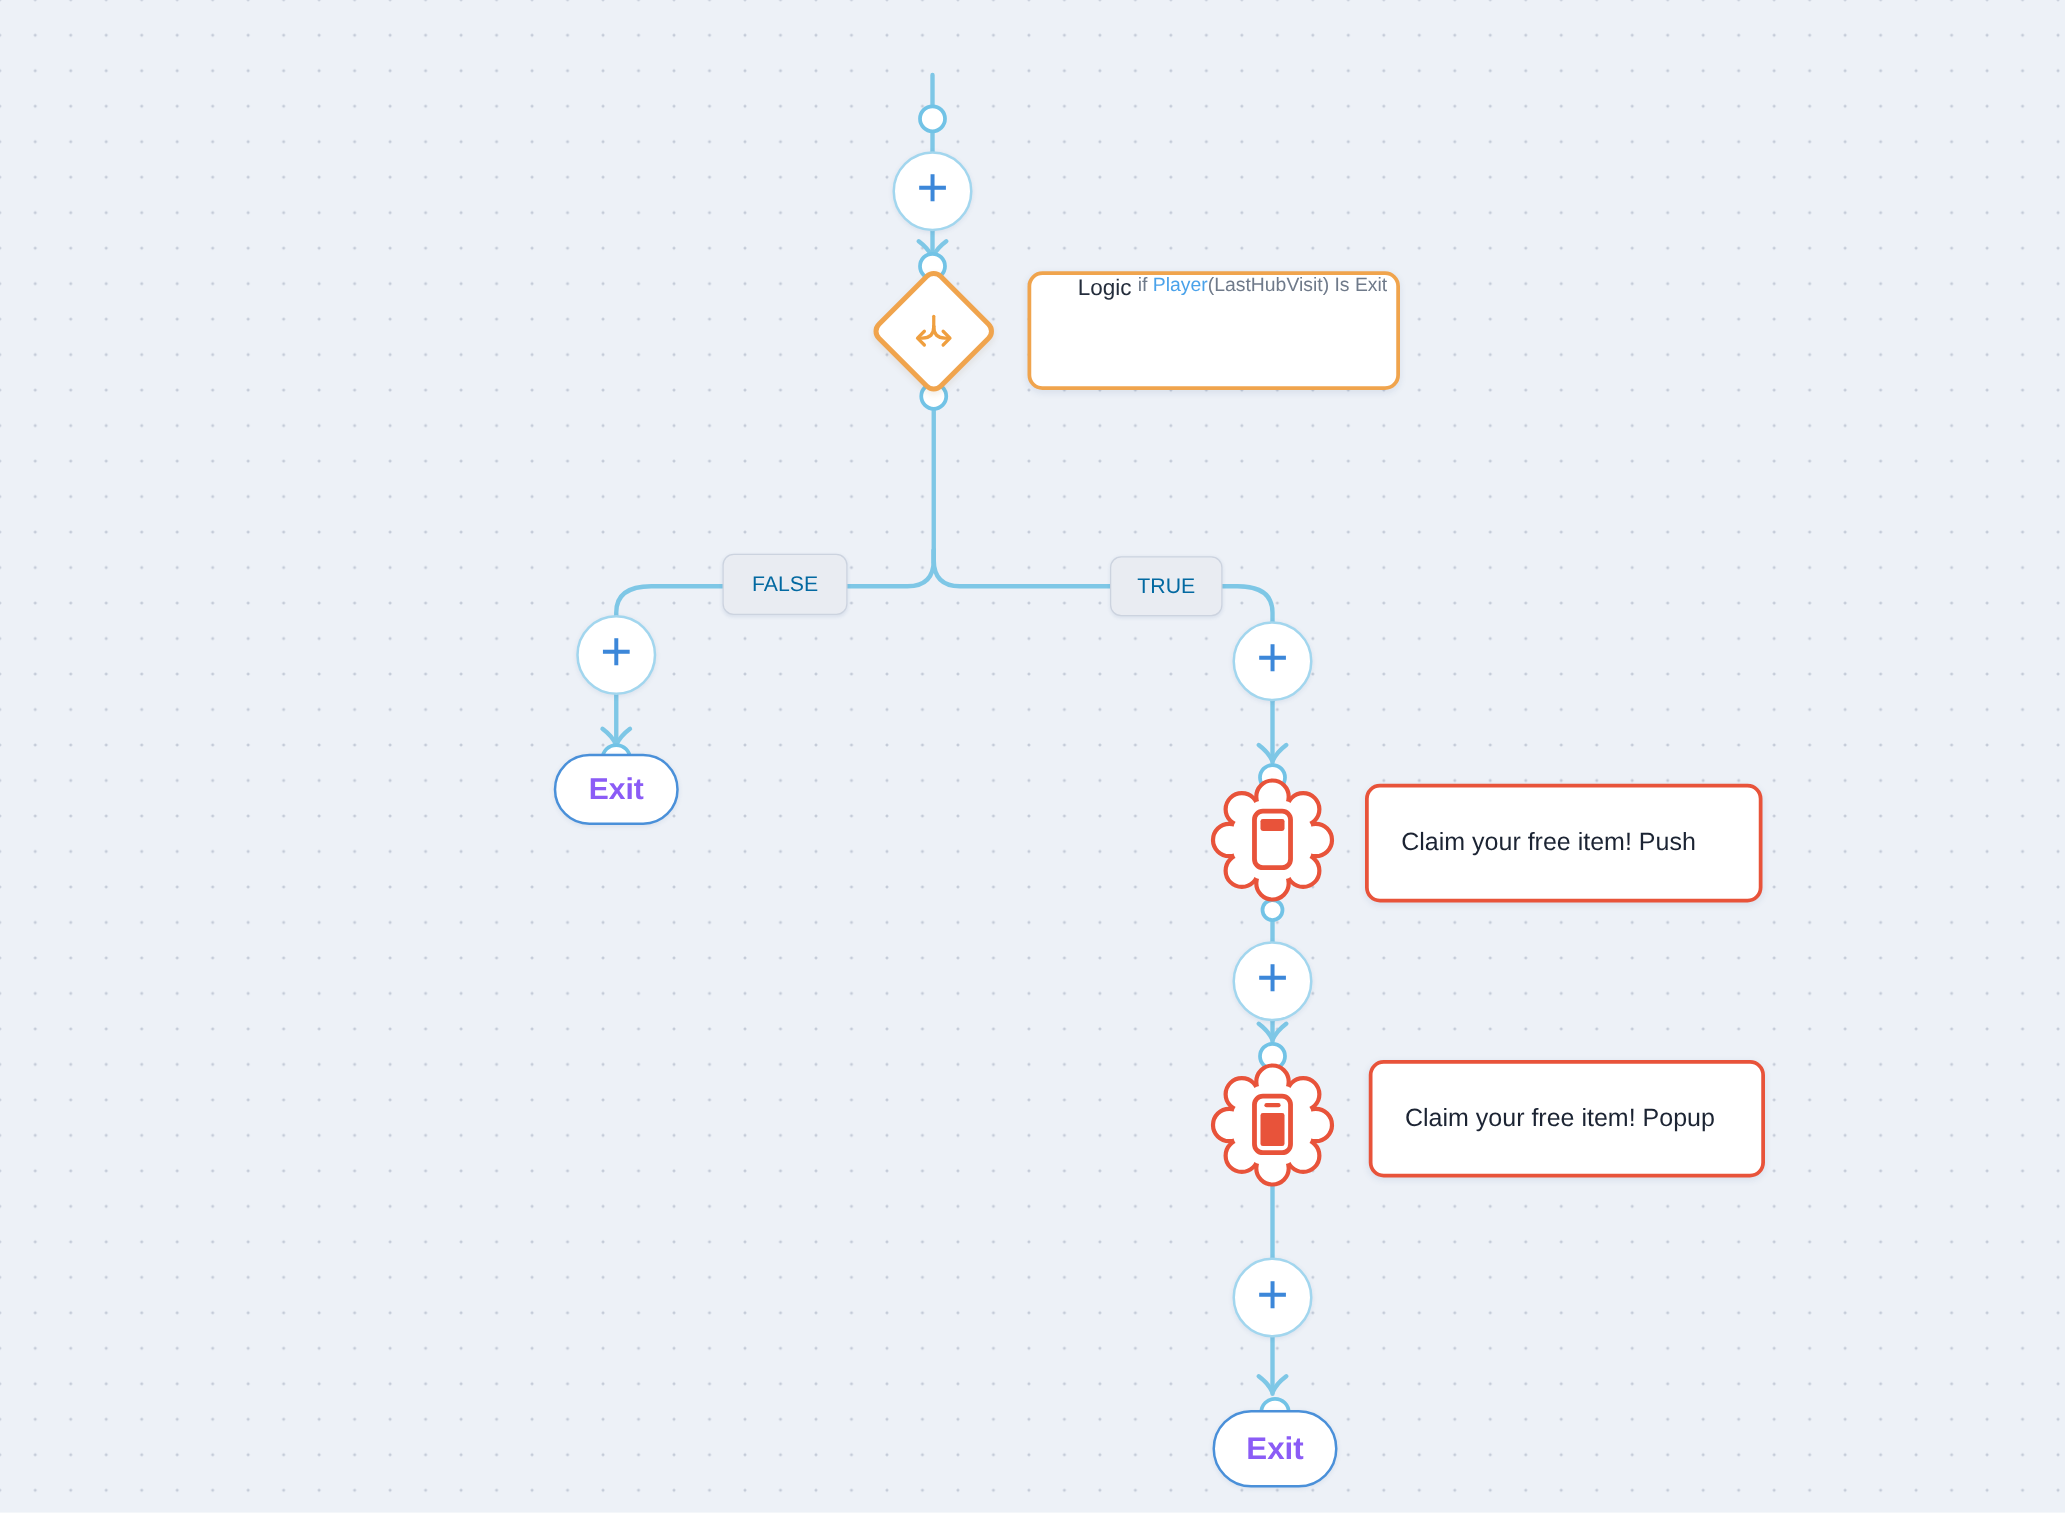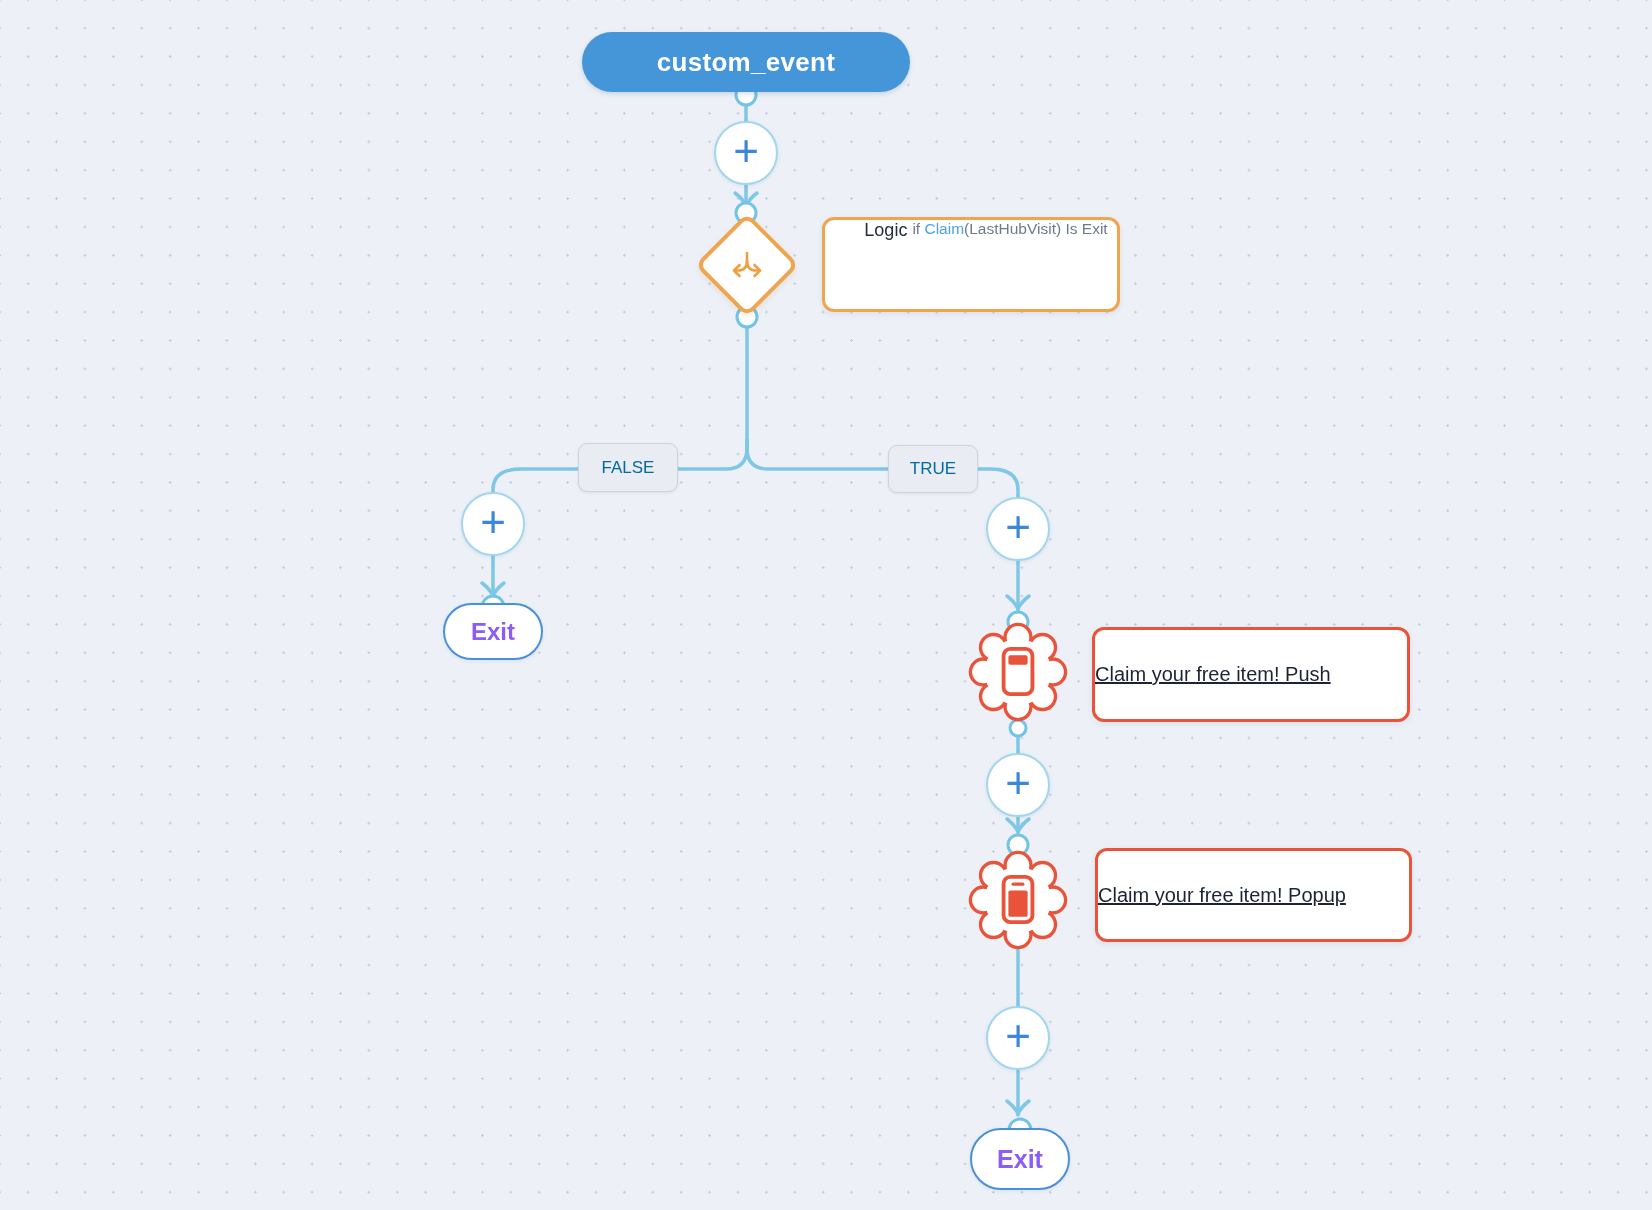--- a/index.html
+++ b/index.html
@@ -59,22 +59,22 @@
   .card.orange { border:3px solid #f0a44d; }
   .card.red { border:3px solid #e8533a; }
   .logic-card {
     left:822px; top:217px; width:298px; height:95px;
     display:flex; flex-direction:row; justify-content:center; gap:5px; padding-left:30px;
   }
   .logic-title { font-size:18px; color:#242d3c; }
   .logic-cond { font-size:15.5px; color:#6f7a8a; white-space:pre-wrap; }
   .logic-cond .var { color:#4aa2ea; }
   .msg-card {
-    display:flex; align-items:center; 
-    font-size:20px; color:#1c2433;text-decoration:underline;
+    display:flex; align-items:center; padding-left:26px;
+    font-size:20px; color:#1c2433;
   }
   .msg-card.push { left:1092px; top:627px; width:318px; height:95px; }
   .msg-card.popup { left:1095px; top:848px; width:317px; height:94px; }
 
   
   .chip {
     background:#e9ecf2; border:1px solid #ccd3df; border-radius:9px;
     color:#0369a1; font-size:17px; font-weight:500;
     display:flex; align-items:center; justify-content:center;
     z-index:2; box-shadow:0 1px 3px rgba(40,80,140,.10);
@@ -122,23 +122,20 @@
       <circle cx="746" cy="213" r="10"></circle>
       <circle cx="747" cy="317" r="10"></circle>
       <circle cx="1018" cy="622" r="10"></circle>
       <circle cx="1018" cy="728" r="8"></circle>
       <circle cx="1018" cy="845" r="10"></circle>
       <circle cx="493" cy="607" r="11"></circle>
       <circle cx="1020" cy="1130" r="11"></circle>
     </g>
   </svg>
 
-  <div class="abs trigger">
-    <span>custom_event</span>
-  </div>
 
   <button class="abs plus" style="left:714px;top:121px">
     <span class="plus-glyph">+</span>
   </button>
   <button class="abs plus" style="left:461px;top:492px">
     <span class="plus-glyph">+</span>
   </button>
   <button class="abs plus" style="left:986px;top:497px">
     <span class="plus-glyph">+</span>
   </button>
@@ -156,21 +153,21 @@
         <path d="M22,18 C22,24.5 19,27.5 13,27.5 H10"></path>
         <path d="M14.5,22 L9,27.5 L14.5,33"></path>
         <path d="M22,18 C22,24.5 25,27.5 31,27.5 H34"></path>
         <path d="M29.5,22 L35,27.5 L29.5,33"></path>
       </svg>
     </div>
   </div>
 
   <div class="abs card orange logic-card">
     <div class="logic-title">Logic</div>
-    <div class="logic-cond"><span>if </span><span class="var">Claim</span><span>(LastHubVisit) Is Exit</span></div>
+    <div class="logic-cond"><span>if </span><span class="var">Player</span><span>(LastHubVisit) Is Exit</span></div>
   </div>
 
   <div class="abs chip false">
     <span>FALSE</span>
   </div>
   <div class="abs chip true">
     <span>TRUE</span>
   </div>
 
   <div class="abs exit left">

